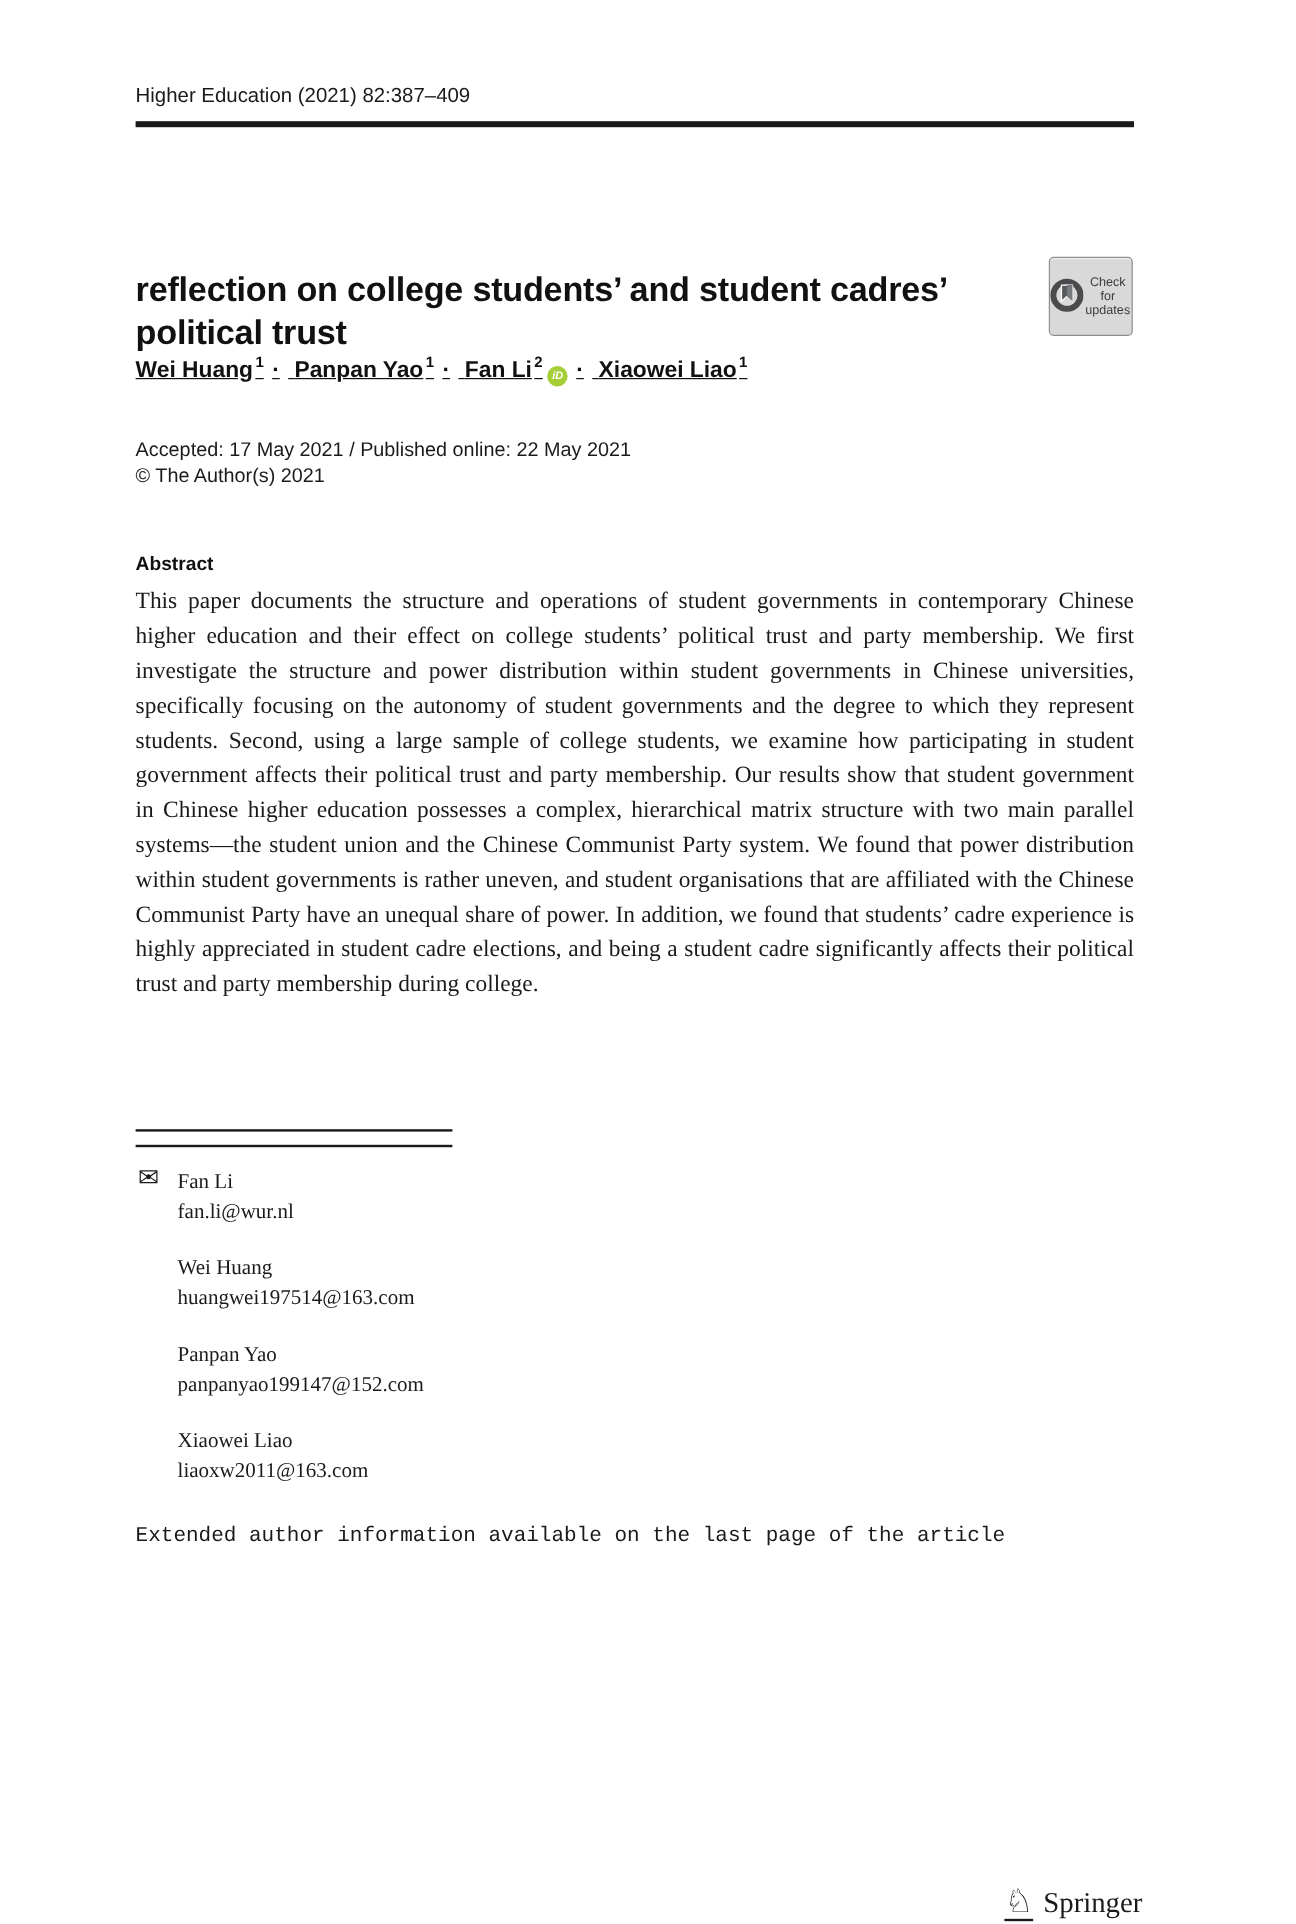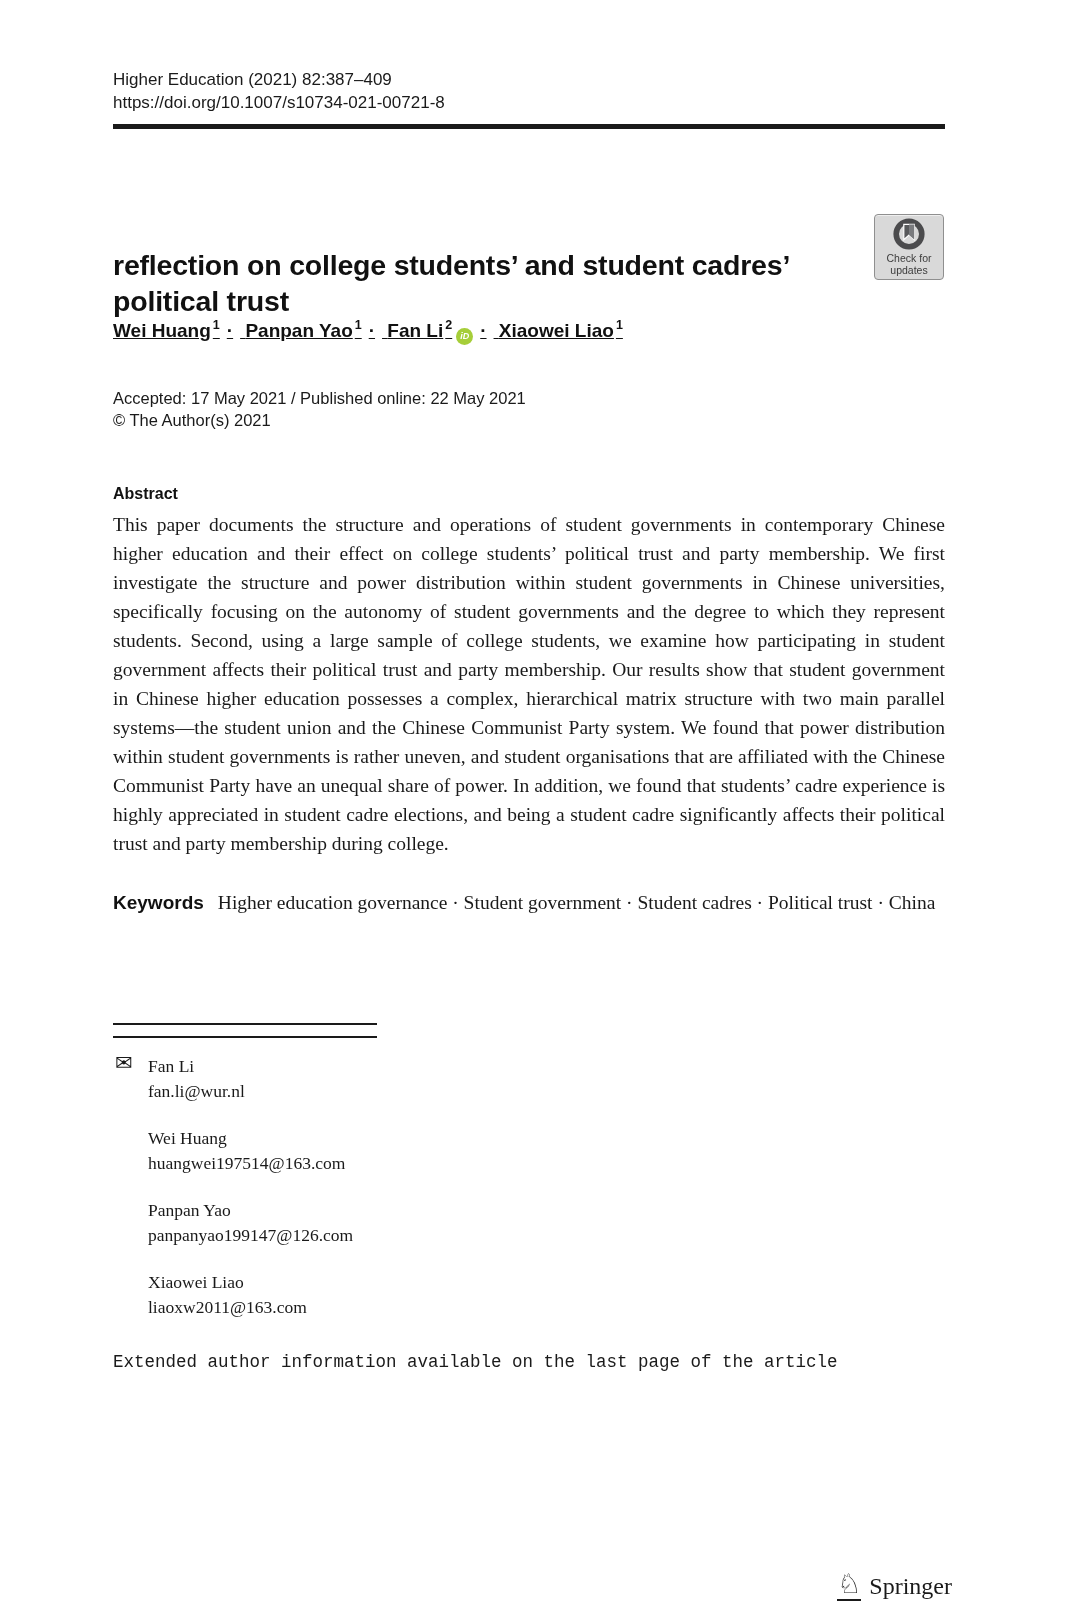--- a/index.html
+++ b/index.html
@@ -21,21 +21,21 @@
   .head-rule { margin-top: 10px; height: 5px; background: #1a1a1a; }
 
   
   .update-badge {
     position: absolute; left: 874px; top: 146px;
     width: 70px; height: 66px;
     background: #d9d9d9;
     border: 1px solid #8f8f8f;
     border-radius: 4px;
     box-shadow: inset 0 1px 0 #efefef;
-    display: flex; flex-direction: column; align-items: center; justify-content: center;
+    display: flex; flex-direction: row; align-items: center; justify-content: center;
     cursor: pointer;
   }
   .update-badge svg { display: block; margin-bottom: 2px; }
   .update-badge .badge-text { font-size: 10.5px; line-height: 12px; color: #3c3c3c; text-align: center; }
 
   
   .article-title { margin-top: 82px; font-size: 28.5px; line-height: 36px; font-weight: bold; color: #111; letter-spacing: -0.2px; }
   .authors { font-size: 19px; font-weight: bold; color: #111; text-decoration: underline; }
   .authors sup { font-size: 12.5px; font-weight: bold; position: relative; top: -1px; margin-left: 2px; }
   .author-sep { margin: 0 7px; }
@@ -82,21 +82,20 @@
 </style>
 </head>
 <body>
 
 <div class="page">
 
   <div class="content">
 
     <div class="journal-head">
       <div>Higher Education (2021) 82:387–409</div>
-      <div><a class="doi-link">https://doi.org/10.1007/s10734-021-00721-8</a></div>
     </div>
 
     <div class="head-rule"></div>
 
     <h1 class="article-title">
       <br>
       <span>reflection on college students’ and student cadres’</span><br>
       <span>political trust</span>
     </h1>
 
@@ -108,42 +107,39 @@
     </div>
 
     <div class="dates">
       <div>Accepted: 17 May 2021 / Published online: 22 May 2021</div>
       <div>© The Author(s) 2021</div>
     </div>
 
     <div class="abstract-heading">Abstract</div>
     <p class="abstract-body">This paper documents the structure and operations of student governments in contemporary Chinese higher education and their effect on college students’ political trust and party membership. We first investigate the structure and power distribution within student governments in Chinese universities, specifically focusing on the autonomy of student governments and the degree to which they represent students. Second, using a large sample of college students, we examine how participating in student government affects their political trust and party membership. Our results show that student government in Chinese higher education possesses a complex, hierarchical matrix structure with two main parallel systems—the student union and the Chinese Communist Party system. We found that power distribution within student governments is rather uneven, and student organisations that are affiliated with the Chinese Communist Party have an unequal share of power. In addition, we found that students’ cadre experience is highly appreciated in student cadre elections, and being a student cadre significantly affects their political trust and party membership during college.</p>
 
-    <div class="keywords">
-      <span class="kw-label">Keywords</span><span>Higher education governance · Student government · Student cadres · Political trust · China</span>
-    </div>
 
     <div class="footnote-rules">
       <div class="rule"></div>
       <div class="rule"></div>
     </div>
 
     <div class="contacts">
       <span class="envelope-icon">✉</span>
       <div class="contact">
         <div>Fan Li</div>
         <div><a class="email-link">fan.li@wur.nl</a></div>
       </div>
       <div class="contact">
         <div>Wei Huang</div>
         <div><a class="email-link">huangwei197514@163.com</a></div>
       </div>
       <div class="contact">
         <div>Panpan Yao</div>
-        <div><a class="email-link">panpanyao199147@126.com</a></div>
+        <div><a class="email-link">panpanyao199147@152.com</a></div>
       </div>
       <div class="contact">
         <div>Xiaowei Liao</div>
         <div><a class="email-link">liaoxw2011@163.com</a></div>
       </div>
     </div>
 
     <div class="extended-info">Extended author information available on the last page of the article</div>
 
   </div>

